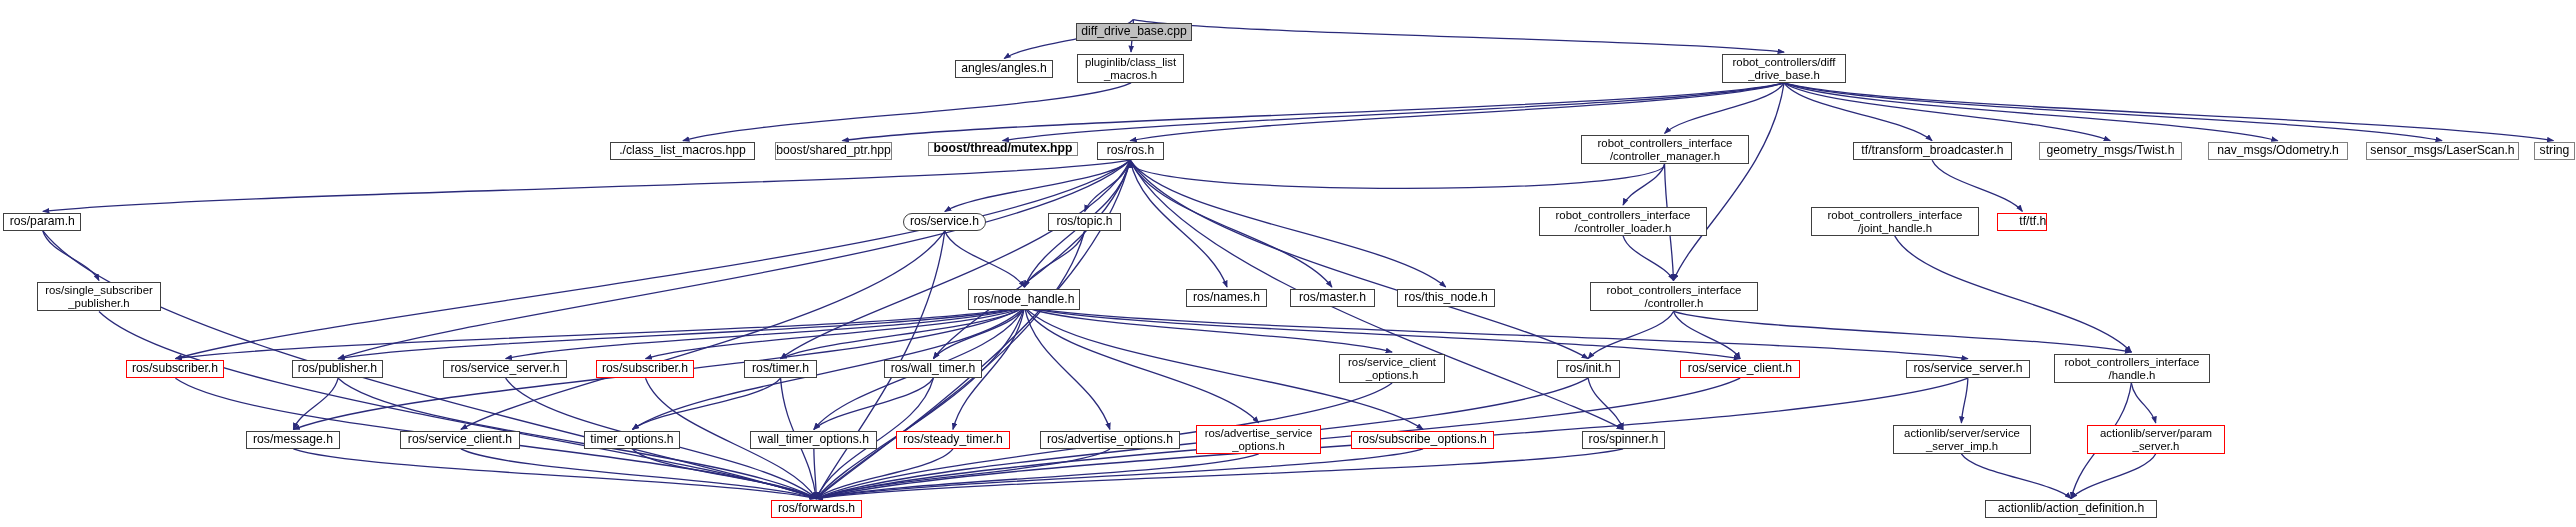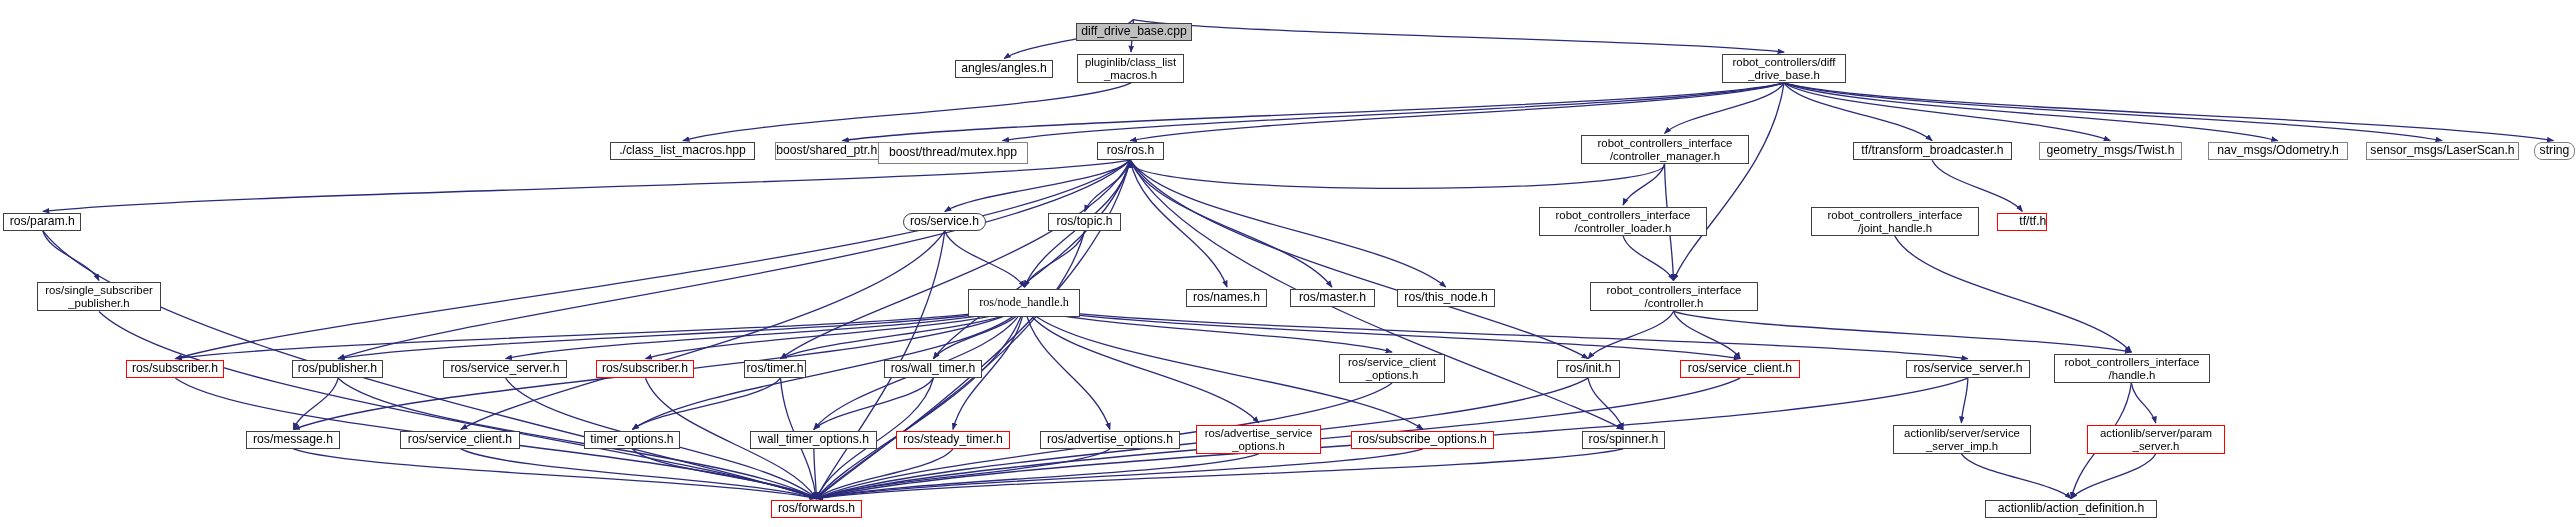--- a/index.html
+++ b/index.html
@@ -119,50 +119,50 @@
   </svg>
   <div id="node-layer">
       <div class="node root" style="left: 1076px; top: 1.6px; width: 116px; height: 18px; margin-top: 21px;">diff_drive_base.cpp</div>
       <div class="node thick" style="left: 955px; top: 60px; width: 98px; height: 18px;">angles/angles.h</div>
       <div class="node thick" style="left: 1077px; top: 54px; width: 107px; height: 29px; font-size: 11.4px;">pluginlib/class_list
 _macros.h</div>
       <div class="node thick" style="left: 1722px; top: 54px; width: 124px; height: 29px; font-size: 11.4px;">robot_controllers/diff
 _drive_base.h</div>
       <div class="node thick" style="left: 610px; top: 142px; width: 145px; height: 18px;">./class_list_macros.hpp</div>
       <div class="node " style="left: 775px; top: 142px; width: 117px; height: 18px;">boost/shared_ptr.hpp</div>
-      <div class="node " style="left: 878px; top: 142px; width: 150px; height: 22px;">boost/thread/mutex.hpp</div>
+      <div class="node " style="left: 928px; top: 142px; width: 150px; height: 14px; font-weight: bold;">boost/thread/mutex.hpp</div>
       <div class="node thick" style="left: 1097px; top: 142px; width: 67px; height: 18px;">ros/ros.h</div>
       <div class="node thick" style="left: 1581px; top: 135px; width: 168px; height: 29px; font-size: 11.4px;">robot_controllers_interface
 /controller_manager.h</div>
       <div class="node thick" style="left: 1853px; top: 142px; width: 159px; height: 18px;">tf/transform_broadcaster.h</div>
       <div class="node " style="left: 2039px; top: 142px; width: 143px; height: 18px;">geometry_msgs/Twist.h</div>
       <div class="node " style="left: 2208px; top: 142px; width: 140px; height: 18px;">nav_msgs/Odometry.h</div>
       <div class="node " style="left: 2366px; top: 142px; width: 153px; height: 18px;">sensor_msgs/LaserScan.h</div>
-      <div class="node " style="left: 2534px; top: 142px; width: 41px; height: 18px; border-radius: 8px;">string</div>
+      <div class="node " style="left: 2534px; top: 142px; width: 41px; height: 18px;">string</div>
       <div class="node thick" style="left: 3.3px; top: 213px; width: 78px; height: 18px;">ros/param.h</div>
       <div class="node thick" style="left: 903px; top: 213px; width: 83px; height: 18px; border-radius: 9px;">ros/service.h</div>
       <div class="node thick" style="left: 1048px; top: 213px; width: 73px; height: 18px;">ros/topic.h</div>
       <div class="node thick" style="left: 1539px; top: 207px; width: 168px; height: 29px; font-size: 11.4px;">robot_controllers_interface
 /controller_loader.h</div>
       <div class="node thick" style="left: 1811px; top: 207px; width: 168px; height: 29px; font-size: 11.4px;">robot_controllers_interface
 /joint_handle.h</div>
       <div class="node red" style="left: 1997px; top: 213px; width: 50px; height: 18px; padding-left: 25px;">tf/tf.h</div>
       <div class="node thick" style="left: 37px; top: 282px; width: 124px; height: 29px; font-size: 11.4px;">ros/single_subscriber
 _publisher.h</div>
-      <div class="node thick" style="left: 968px; top: 289px; width: 112px; height: 28px; font-family: Liberation Serif, serif;">ros/node_handle.h</div>
+      <div class="node thick" style="left: 968px; top: 289px; width: 112px; height: 21px;">ros/node_handle.h</div>
       <div class="node thick" style="left: 1186px; top: 289px; width: 81px; height: 18px;">ros/names.h</div>
       <div class="node thick" style="left: 1290px; top: 289px; width: 85px; height: 18px;">ros/master.h</div>
       <div class="node thick" style="left: 1397px; top: 289px; width: 98px; height: 18px;">ros/this_node.h</div>
       <div class="node thick" style="left: 1590px; top: 282px; width: 168px; height: 29px; font-size: 11.4px;">robot_controllers_interface
 /controller.h</div>
       <div class="node red" style="left: 126px; top: 360px; width: 98px; height: 18px;">ros/subscriber.h</div>
       <div class="node thick" style="left: 292px; top: 360px; width: 91px; height: 18px;">ros/publisher.h</div>
       <div class="node thick" style="left: 443px; top: 360px; width: 124px; height: 18px;">ros/service_server.h</div>
       <div class="node red" style="left: 596px; top: 360px; width: 98px; height: 18px;">ros/subscriber.h</div>
-      <div class="node thick" style="left: 744px; top: 360px; width: 62px; height: 18px;">ros/timer.h</div>
+      <div class="node thick" style="left: 744px; top: 360px; width: 73px; height: 18px;">ros/timer.h</div>
       <div class="node thick" style="left: 884px; top: 360px; width: 98px; height: 18px;">ros/wall_timer.h</div>
       <div class="node thick" style="left: 1339px; top: 354px; width: 106px; height: 29px; font-size: 11.4px;">ros/service_client
 _options.h</div>
       <div class="node thick" style="left: 1557px; top: 360px; width: 63px; height: 18px;">ros/init.h</div>
       <div class="node red" style="left: 1680px; top: 360px; width: 120px; height: 18px;">ros/service_client.h</div>
       <div class="node thick" style="left: 1906px; top: 360px; width: 124px; height: 18px;">ros/service_server.h</div>
       <div class="node thick" style="left: 2054px; top: 354px; width: 156px; height: 29px; font-size: 11.4px;">robot_controllers_interface
 /handle.h</div>
       <div class="node thick" style="left: 246px; top: 431px; width: 94px; height: 18px;">ros/message.h</div>
       <div class="node thick" style="left: 400px; top: 431px; width: 120px; height: 18px;">ros/service_client.h</div>

